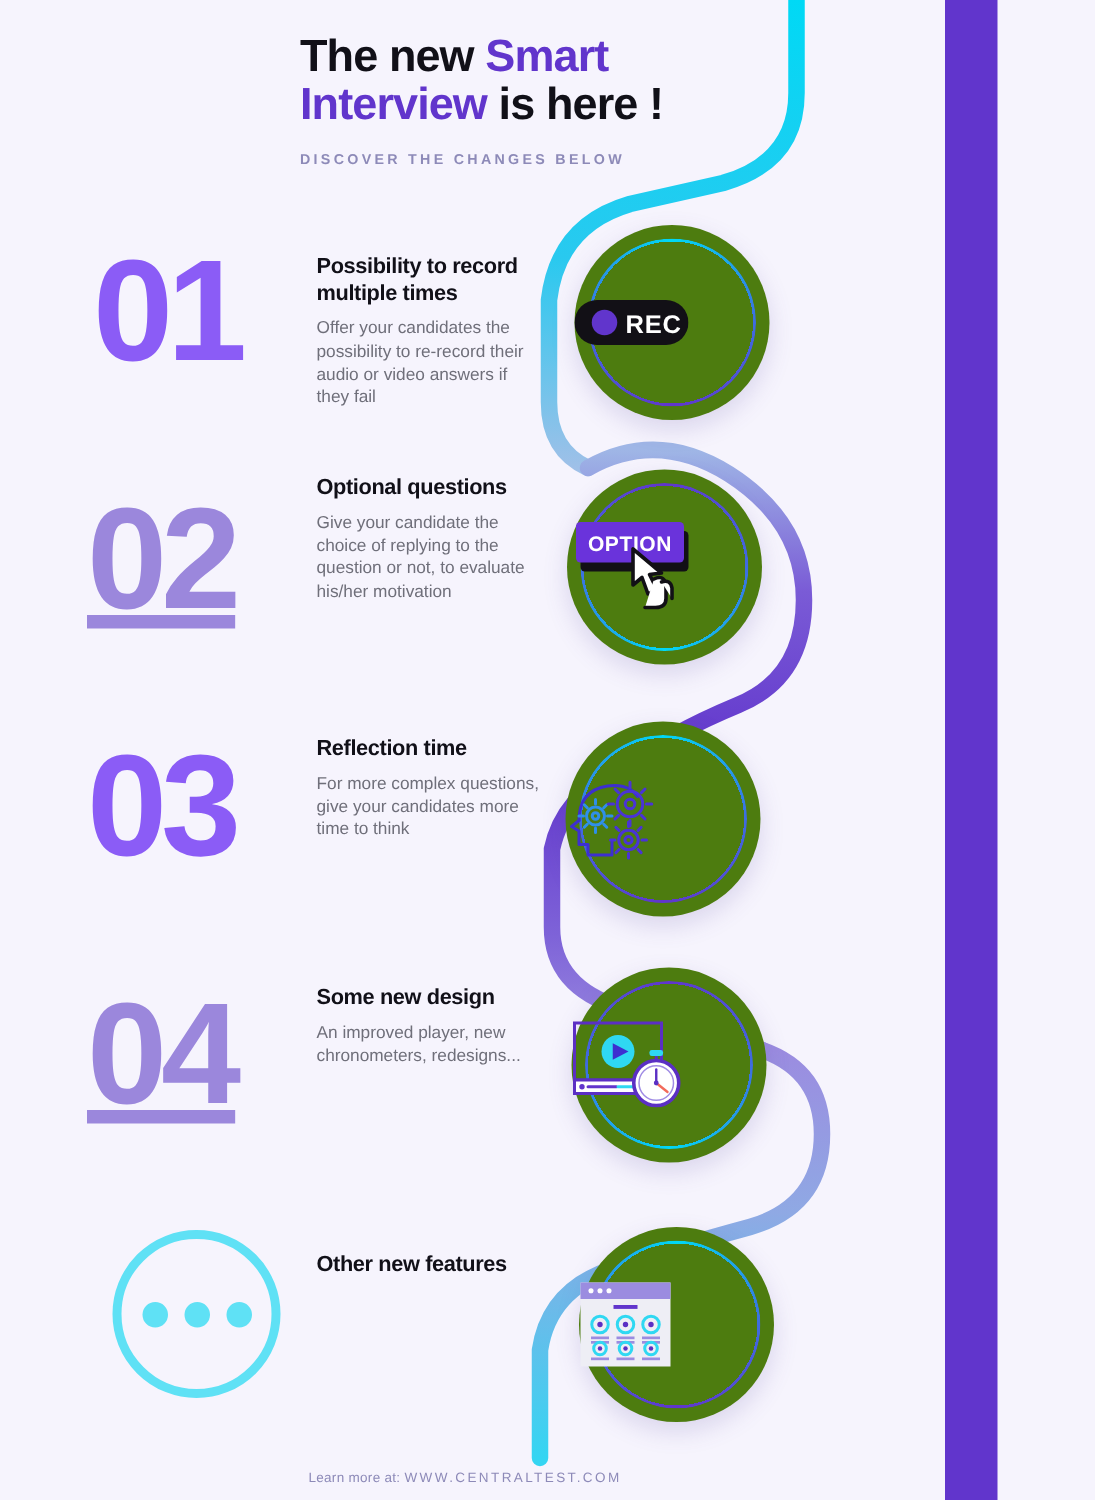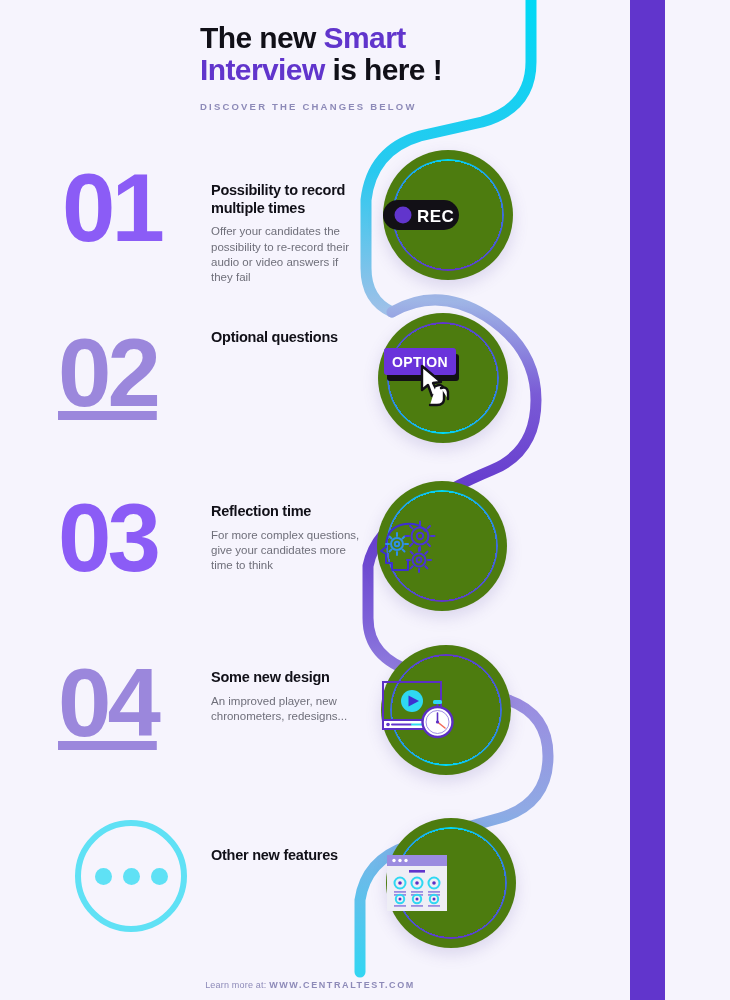--- a/index.html
+++ b/index.html
@@ -35,21 +35,21 @@
   .num{
     position:absolute;font-size:96px;font-weight:bold;line-height:1;
     letter-spacing:-4px;user-select:none;
   }
   .num.cy{color:#8b5cf6;}
   .num.pu{color:#9b87dc;text-decoration:underline;}
 
   .txt{position:absolute;width:150px;}
   .h{
     font-size:14.5px;font-weight:bold;color:#111018;line-height:1.22;
-    letter-spacing:-0.25px;margin:16px 0 7px 0;
+    letter-spacing:-0.25px;margin:4px 0 7px 0;
   }
   .p{
     font-size:11.5px;color:#6f6f7a;line-height:1.33;margin:0;
   }
   .p .b{color:#6135cc;font-weight:bold;}
 
   
   .circ{
     position:absolute;width:130px;height:130px;border-radius:50%;
     background:#4d7c0f;
@@ -77,21 +77,21 @@
     border:6px solid #5fe1f5;box-sizing:border-box;
     display:flex;align-items:center;justify-content:center;gap:11px;
   }
   .dot{width:17px;height:17px;border-radius:50%;background:#5fe1f5;}
 
   
   .footer{
     position:absolute;left:0;top:980px;width:620px;text-align:center;
     font-size:9px;color:#8d8ab8;letter-spacing:.2px;
   }
-  .footer .url{letter-spacing:1.6px;font-weight:bold;text-align:center;}
+  .footer .url{letter-spacing:1.6px;font-weight:normal;text-align:center;}
 </style>
 </head>
 <body>
 
 <div class="stage">
 
   <svg class="ribbon" viewBox="0 0 730 1000">
     <defs>
       <linearGradient id="g1" x1="0" y1="0" x2="0" y2="1">
         <stop offset="0%" stop-color="#00d9f5"></stop>
@@ -146,20 +146,21 @@
           <text x="34" y="22" font-family="Liberation Sans, sans-serif" font-size="17" font-weight="bold" fill="#ffffff" letter-spacing="0.5">REC</text>
         </svg>
       </div>
     </div>
   </div>
 
   <div class="row" style="top:0">
     <div class="num pu" style="left:58px;top:325px">02</div>
     <div class="txt" style="left:211px;top:313px">
       <p class="h">Optional questions</p>
+      <p class="p">Give your candidate the choice of replying to the question or not, to evaluate his/her motivation</p>
     </div>
     <div class="circ" style="left:378px;top:313px">
       <div class="ring rev"></div>
       <div class="ico">
         <svg width="88" height="72" viewBox="0 0 88 72">
           <rect x="9" y="12" width="72" height="27" rx="3" fill="#121016"></rect>
           <rect x="6" y="6" width="72" height="27" rx="3" fill="#6a33db"></rect>
           <text x="42" y="25" text-anchor="middle" font-family="Liberation Sans, sans-serif" font-size="14" font-weight="bold" fill="#ffffff" letter-spacing="0.4">OPTION</text>
           <g fill="#ffffff" stroke="#121016" stroke-width="2.4" stroke-linejoin="round" stroke-linecap="round">
             <path d="M44,24 L44,48 L50,43 L54,54 L60,51 L55,41 L63,40 Z"></path>

